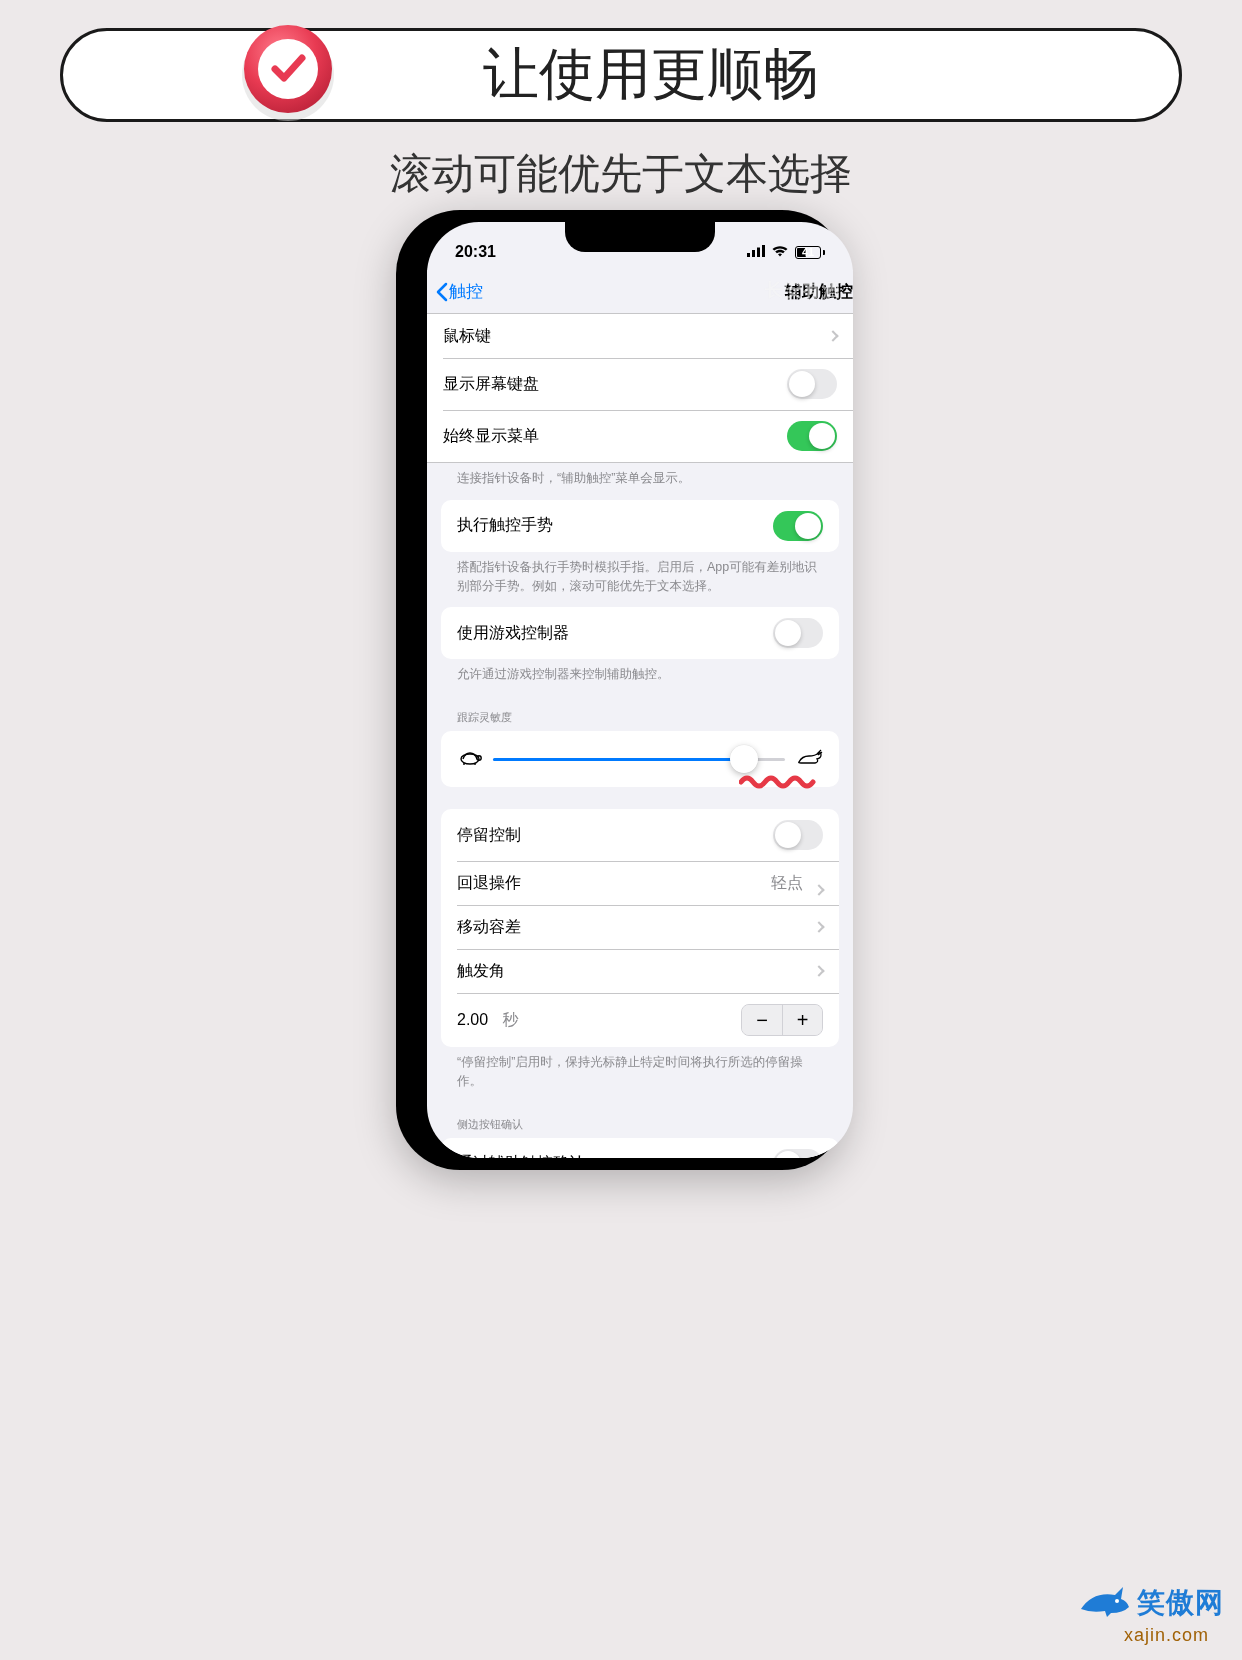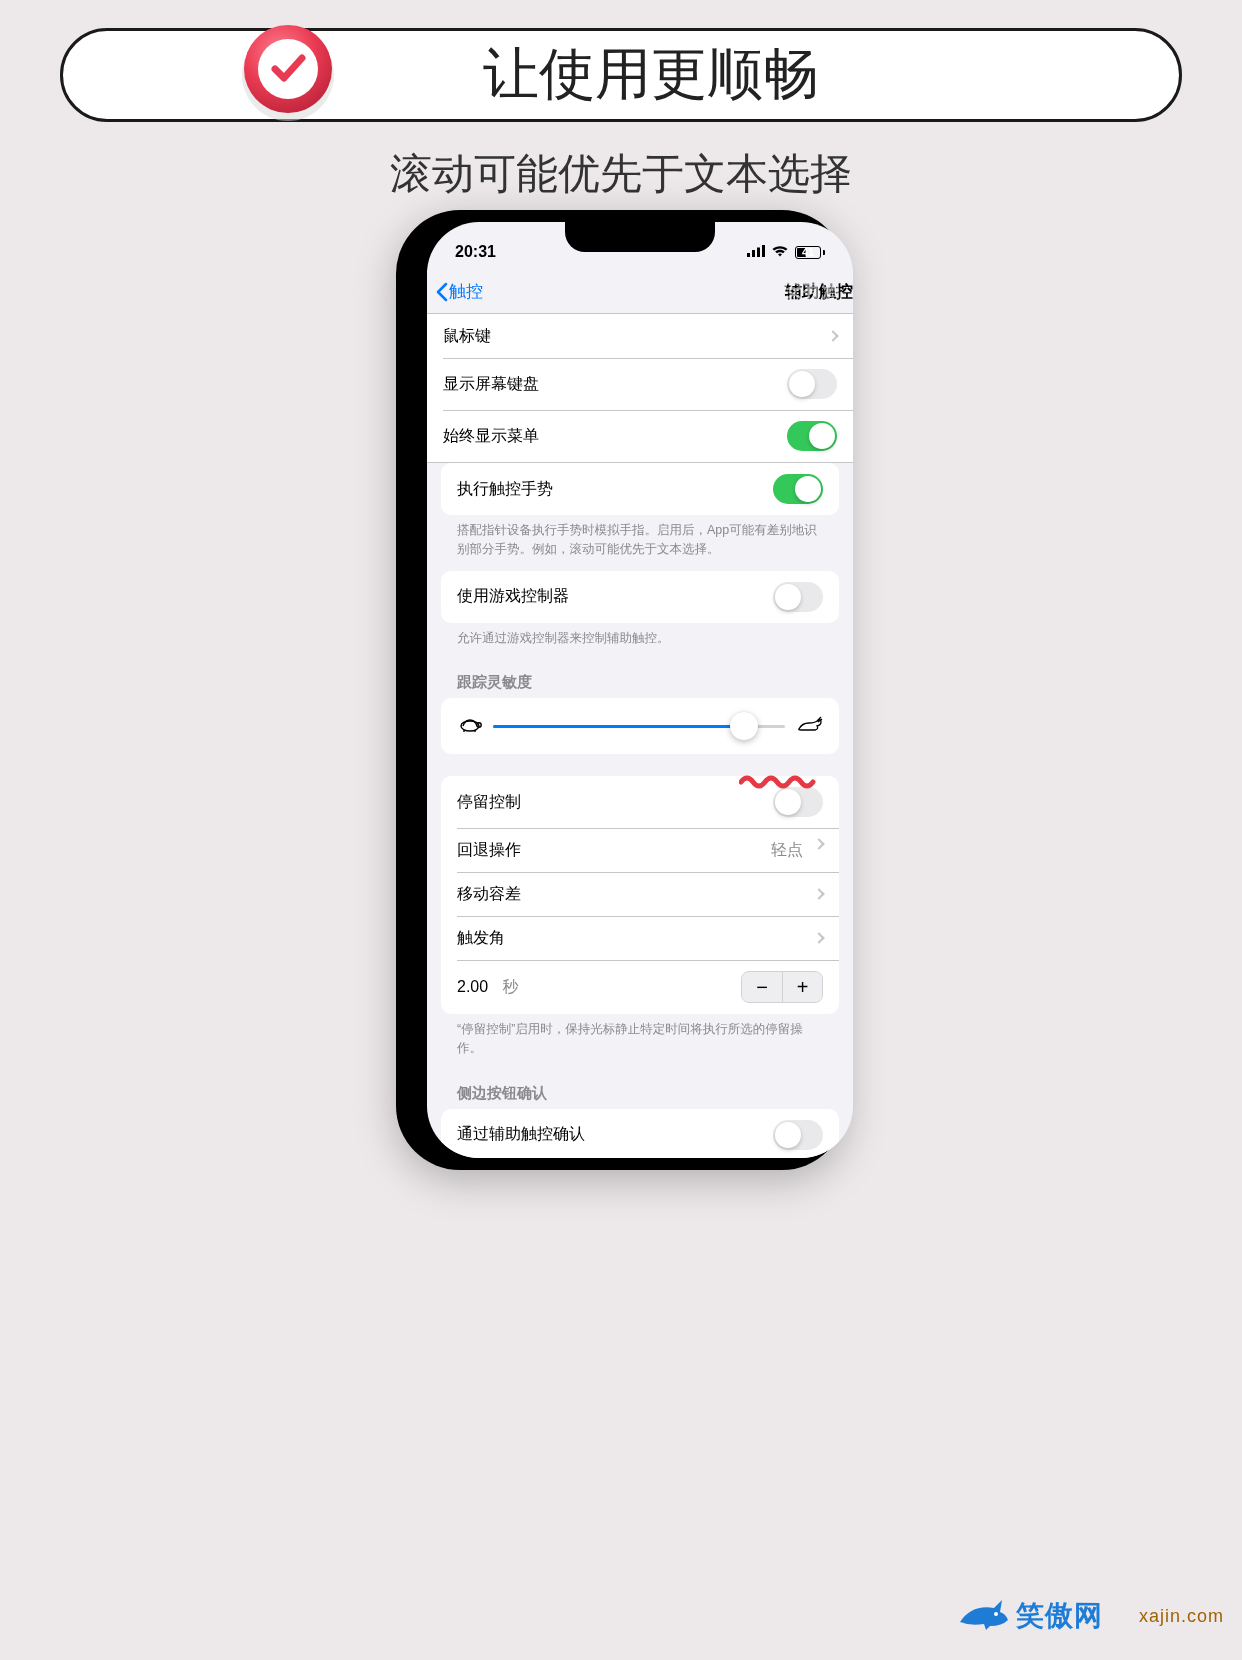--- a/index.html
+++ b/index.html
@@ -172,45 +172,44 @@
     margin: 0 0 0 0;
   }
   .group.rounded { margin: 0 14px; border-radius: 10px; }
   .footer-text {
     font-size: 12.5px;
     color: #8a8a8e;
     padding: 6px 30px 12px 30px;
     line-height: 1.5;
   }
   .header-text {
-    font-size: 15px;
+    font-size: 11px;
     color: #8a8a8e;
     padding: 14px 44px 6px 30px;
-    font-weight: bold;
   }
   .row {
     display: flex;
     align-items: center;
     justify-content: space-between;
     padding: 11px 16px;
     min-height: 44px;
     position: relative;
   }
   .row + .row::before {
     content: "";
     position: absolute;
     top: 0;
     left: 16px;
     right: 0;
     height: 0.5px;
     background: #c6c6c8;
   }
   .row-label { color: #000000; font-size: 16px; }
   .row-value { color: #8a8a8e; font-size: 16px; margin-right: 4px; }
-  .row-right { display: flex; align-items: flex-start; }
+  .row-right { display: flex; align-items: flex-end; }
 
   .chevron {
     width: 8px; height: 8px;
     border-right: 2px solid #c6c6c8;
     border-top: 2px solid #c6c6c8;
     transform: rotate(45deg);
     margin-left: 8px;
   }
 
   
@@ -298,23 +297,23 @@
     right: 34px;
     top: 550px;
     width: 80px;
     height: 18px;
   }
 
   
   .site-logo {
     position: absolute;
     right: 18px;
-    bottom: 24px;
-    display: flex;
-    flex-direction: row;
+    bottom: 14px;
+    display: flex;
+    flex-direction: column;
     align-items: center;
     gap: 2px;
   }
   .site-logo-text { font-size: 28px; font-weight: 800; color: #1f7cd6; letter-spacing: 1px; }
   .site-logo-sub { font-size: 18px; color: #a16207; letter-spacing: 1px; margin-left: 34px; }
   .site-logo-row { display:flex; align-items:center; gap:6px; }
 </style>
 </head>
 <body>
 
@@ -397,20 +396,21 @@
               <div class="knob"></div>
             </div>
         </div>
         <div class="row">
           <span class="row-label">始终显示菜单</span>
           <div class="switch on" id="sw2">
               <div class="knob"></div>
             </div>
         </div>
       </div>
+      <div class="footer-text">连接指针设备时，“辅助触控”菜单会显示。</div>
 
       <div class="group rounded">
         <div class="row">
           <span class="row-label">执行触控手势</span>
           <div class="switch on" id="sw3">
               <div class="knob"></div>
             </div>
         </div>
       </div>
       <div class="footer-text">搭配指针设备执行手势时模拟手指。启用后，App可能有差别地识别部分手势。例如，滚动可能优先于文本选择。</div>

